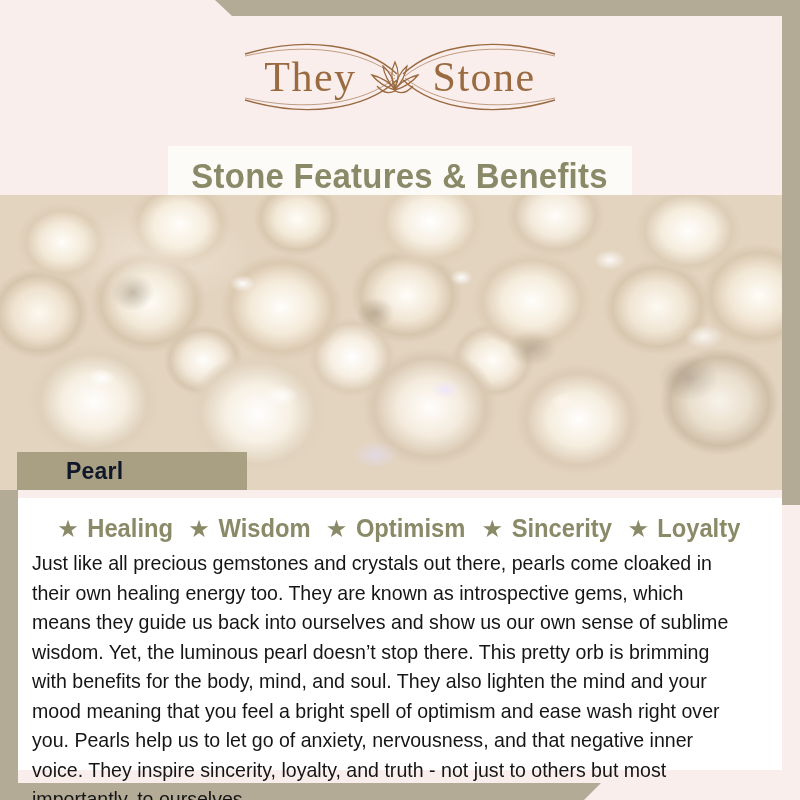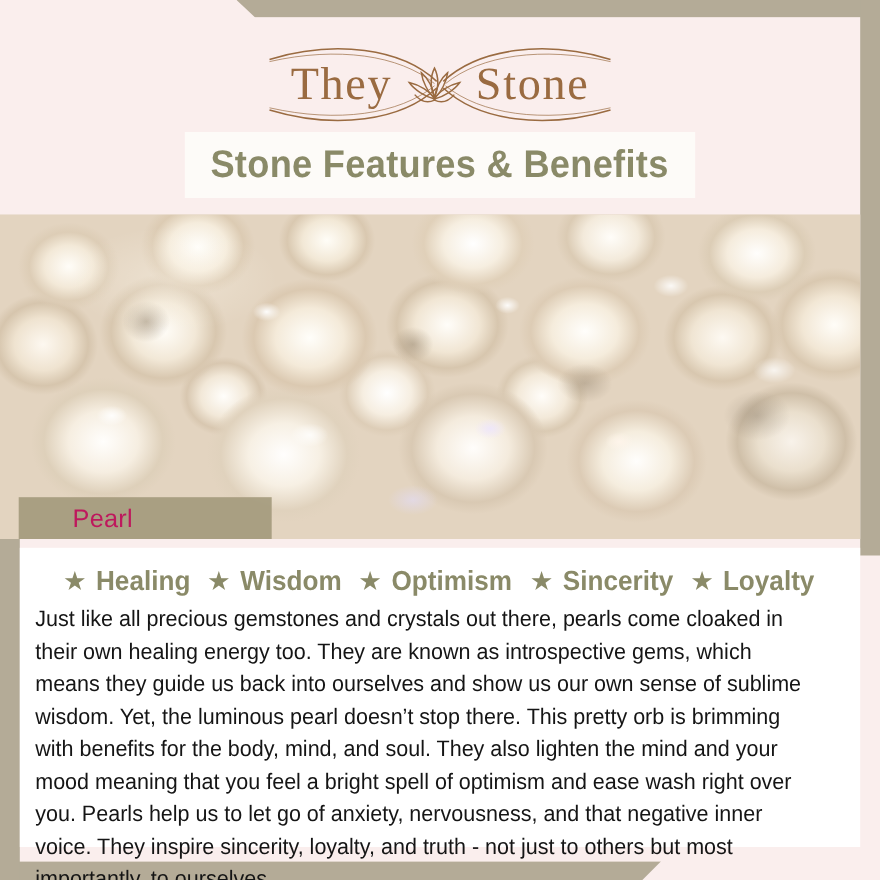--- a/index.html
+++ b/index.html
@@ -88,21 +88,21 @@
   }
   .lotus-icon {
     width: 56px;
     height: 42px;
     display: block;
   }
 
   
   .title-band {
     position: absolute;
-    top: 120px; left: 168px;
+    top: 146px; left: 168px;
     width: 464px; height: 60px;
     background: #fdfbf8;
     display: flex;
     align-items: center;
     justify-content: center;
   }
   .title-text {
     font-family: "Liberation Sans Narrow", "Liberation Sans", sans-serif;
     font-weight: bold;
     font-size: 35px;
@@ -177,23 +177,23 @@
     position: absolute;
     top: 452px; left: 17px;
     width: 230px; height: 38px;
     background: rgba(160,150,120,0.86);
     display: flex;
     align-items: center;
     box-sizing: border-box;
     padding-left: 49px;
   }
   .pearl-label-text {
-    color: #be185d;
+    color: #0f172a;
     font-size: 23px;
-    font-weight: normal;
+    font-weight: bold;
     letter-spacing: 0.2px;
   }
 
   
   .content {
     position: absolute;
     top: 498px; left: 18px;
     width: 764px; height: 272px;
     background: #ffffff;
   }

